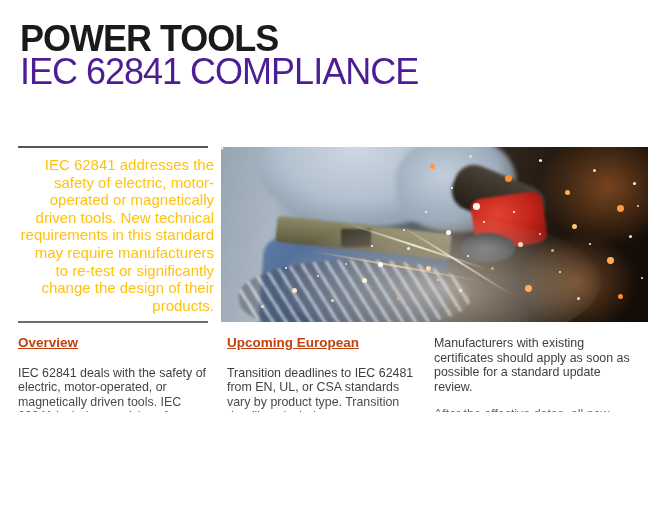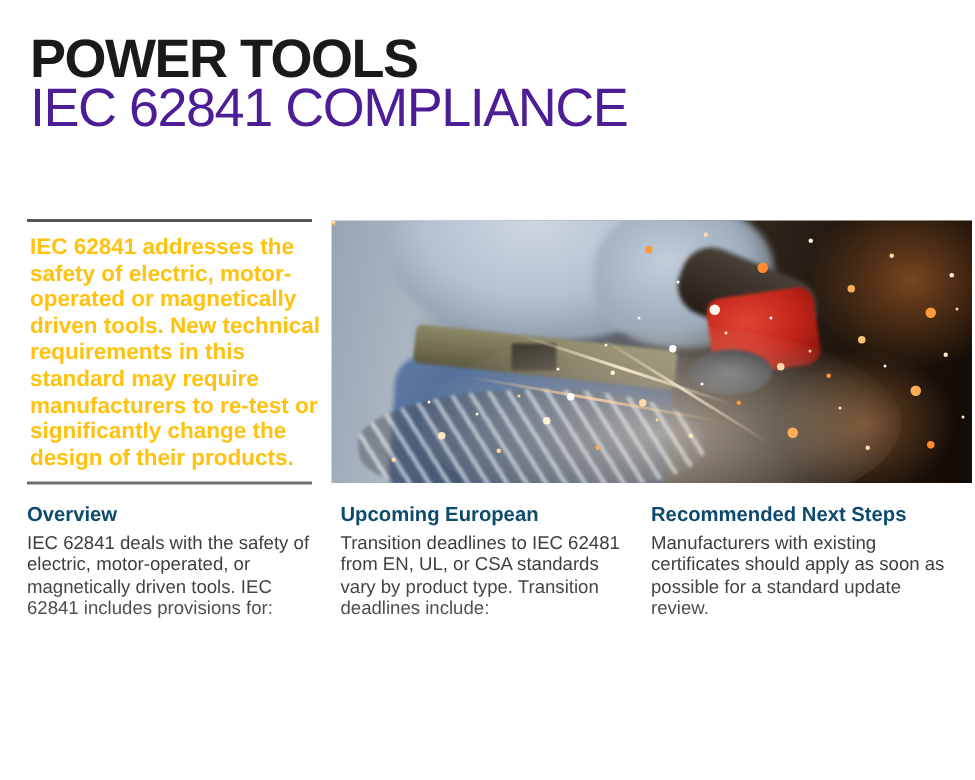--- a/index.html
+++ b/index.html
@@ -10,21 +10,21 @@
   
   .header{position:absolute;left:20px;top:22px;}
   .title1{font-size:36px;line-height:33px;font-weight:bold;letter-spacing:-1px;color:#1a1a1a;}
   .title2{font-size:36px;line-height:33px;font-weight:normal;letter-spacing:-1px;color:#4c1d95;}
   .subtitle{margin-top:24px;font-size:14.5px;color:#2d2d2d;}
   
   .rule{position:absolute;height:2px;background:#555555;}
   .rule-top{left:18px;top:146px;width:190px;}
   .rule-bottom{left:18px;top:321px;width:190px;background:#6e6e6e;}
   .intro{position:absolute;left:20px;top:156px;width:194px;
-    font-size:15px;line-height:17.6px;font-weight:bold;color:#ffc20e;}
+    font-size:15px;line-height:17.6px;font-weight:normal;color:#ffc20e;text-align:right;}
   
   .photo{position:absolute;left:221px;top:147px;width:427px;height:175px;overflow:hidden;
     background:linear-gradient(100deg,#97a4b2 0%,#aab6c2 14%,#76838f 28%,#49525c 44%,#33291f 60%,#1e140c 78%,#120b06 100%);}
   .photo *{position:absolute;}
   .ph-shirt{left:38px;top:-38px;width:215px;height:118px;border-radius:50%;
     background:radial-gradient(ellipse at 45% 35%,#cdd7e2 0%,#b3c0cf 45%,#8796a6 78%,rgba(110,123,138,0) 100%);
     filter:blur(2px);}
   .ph-sleeve{left:175px;top:-10px;width:120px;height:95px;border-radius:45%;
     background:radial-gradient(ellipse at 40% 40%,#c3cedb 0%,#9cabbb 55%,rgba(90,100,112,0) 100%);
     filter:blur(2px);}
@@ -65,21 +65,21 @@
     background:linear-gradient(90deg,rgba(255,255,255,0),rgba(255,240,215,.9),rgba(255,255,255,0));}
   .ph-streak2{left:90px;top:118px;width:170px;height:2px;transform:rotate(10deg);
     background:linear-gradient(90deg,rgba(255,255,255,0),rgba(255,214,160,.8),rgba(255,255,255,0));}
   .ph-streak3{left:170px;top:112px;width:130px;height:2px;transform:rotate(32deg);
     background:linear-gradient(90deg,rgba(255,255,255,0),rgba(255,240,215,.75),rgba(255,255,255,0));}
   
   .col{position:absolute;top:336px;font-size:12.4px;line-height:14.6px;}
   .col-1{left:18px;width:197px;}
   .col-2{left:227px;width:197px;}
   .col-3{left:434px;width:202px;}
-  .col-heading{font-size:13.5px;font-weight:bold;color:#0c4a6e;margin-bottom:4px;}
+  .col-heading{font-size:13.5px;font-weight:bold;color:#c2410c;margin-bottom:15px;text-decoration:underline;}
   .col-body{color:#3f3f3f;}
   .bullets{margin:7px 0 0 0;padding:0;list-style:none;}
   .bullets li{display:flex;margin-bottom:1px;}
   .bullet-mark{flex:0 0 17px;color:#ffc20e;font-weight:bold;font-size:12px;padding-left:3px;}
   .bullet-text{flex:1;}
   .faded-para{margin-top:13px;color:#6b6b6b;}
   .date-heading{font-weight:bold;margin-top:8px;color:#3f3f3f;}
   .grp-oct .date-heading{color:#777777;}
   .grp .bullets{margin-top:2px;}
   .body2{margin-top:13px;color:#555555;}
@@ -157,20 +157,19 @@
     </div>
 
     <div class="grp grp-oct">
       <div class="date-heading">October 2019</div>
 
     </div>
 
   </div>
 
   <div class="col col-3">
-    <div class="col-heading">Recommended Next Steps</div>
     <div class="col-body">Manufacturers with existing certificates should apply as soon as possible for a standard update review.</div>
     <div class="body2">After the effective dates, all new product designs (corded and cordless) and revised constructions of currently certified products must be evaluated in accordance with the new requirements of IEC 62841 and applicable Part 1, 2, and 3 requirements.</div>
 
   </div>
 
   <div class="fade-overlay"></div>
 </div>
 
 </body></html>

